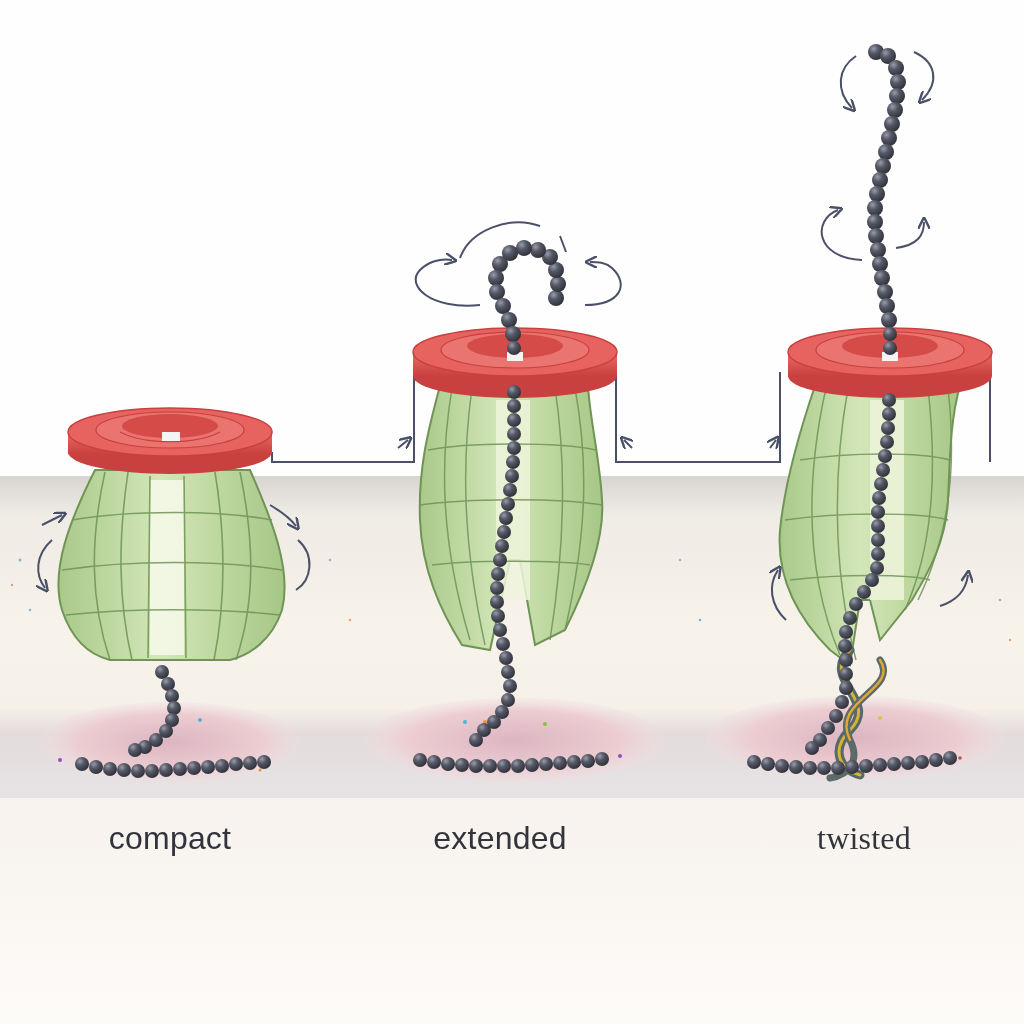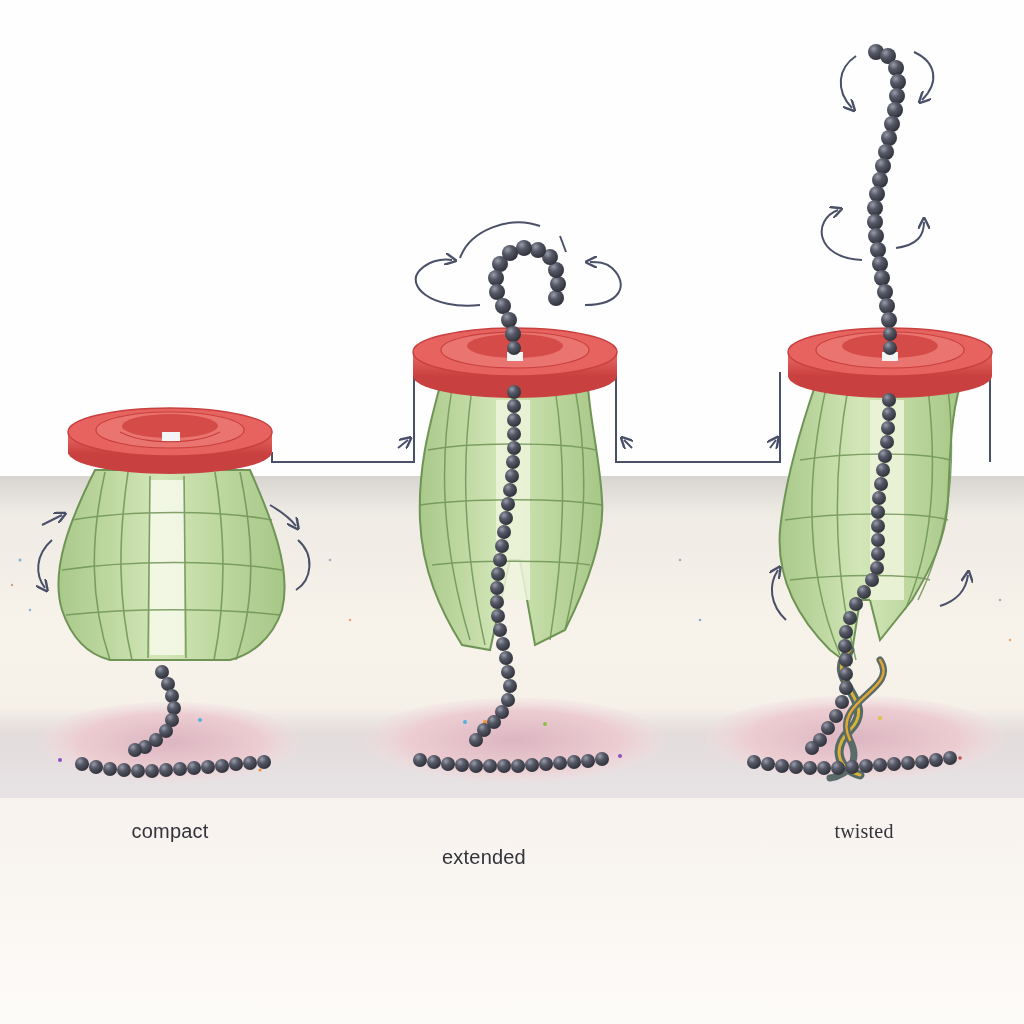--- a/index.html
+++ b/index.html
@@ -1,18 +1,18 @@
 <!DOCTYPE html>
 <html><head>
 <meta charset="utf-8">
 <style>
   html, body { margin:0; padding:0; }
   body { width:1024px; height:1024px; position:relative; overflow:hidden; background:#fefefe; font-family:"Liberation Sans", sans-serif; }
   #stage { position:absolute; left:0; top:0; width:1024px; height:1024px; }
-  .label { position:absolute; top:820px; font-size:20px; color:#33333c; letter-spacing:0.2px; transform:translateX(-50%); white-space:nowrap; }
+  .label { position:absolute; top:820px; font-size:32px; color:#33333c; letter-spacing:0.2px; transform:translateX(-50%); white-space:nowrap; }
 </style>
 </head>
 <body>
 
 <svg id="stage" viewBox="0 0 1024 1024" xmlns="http://www.w3.org/2000/svg">
   <defs>
     <linearGradient id="band" x1="0" y1="0" x2="0" y2="1">
       <stop offset="0" stop-color="#d8d4d0"></stop>
       <stop offset="0.12" stop-color="#efebe5"></stop>
       <stop offset="0.5" stop-color="#f8f3ea"></stop>
@@ -330,14 +330,14 @@
       <path d="M914,52 C936,62 940,82 922,100" marker-end="url(#ah)"></path>
       <path d="M862,260 C815,258 812,220 838,210" marker-end="url(#ah)"></path>
       <path d="M896,248 C918,245 924,235 924,222" marker-end="url(#ah)"></path>
       <path d="M786,620 C770,605 768,585 778,570" marker-end="url(#ah)"></path>
       <path d="M940,606 C958,600 966,590 968,575" marker-end="url(#ah)"></path>
     </g>
   </g>
 </svg>
 
 <div class="label" style="left:170px;">compact</div>
-<div class="label" style="left:484px;margin-top:26px;">extended</div>
+<div class="label" style="left:500px;">extended</div>
 <div class="label" style="left:864px;font-family:Liberation Serif, serif;">twisted</div>
 
 </body></html>

